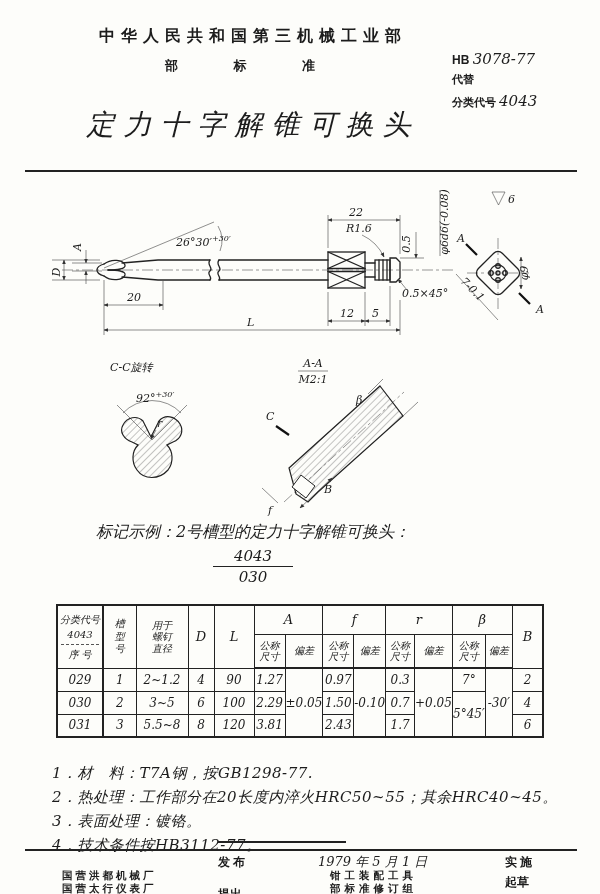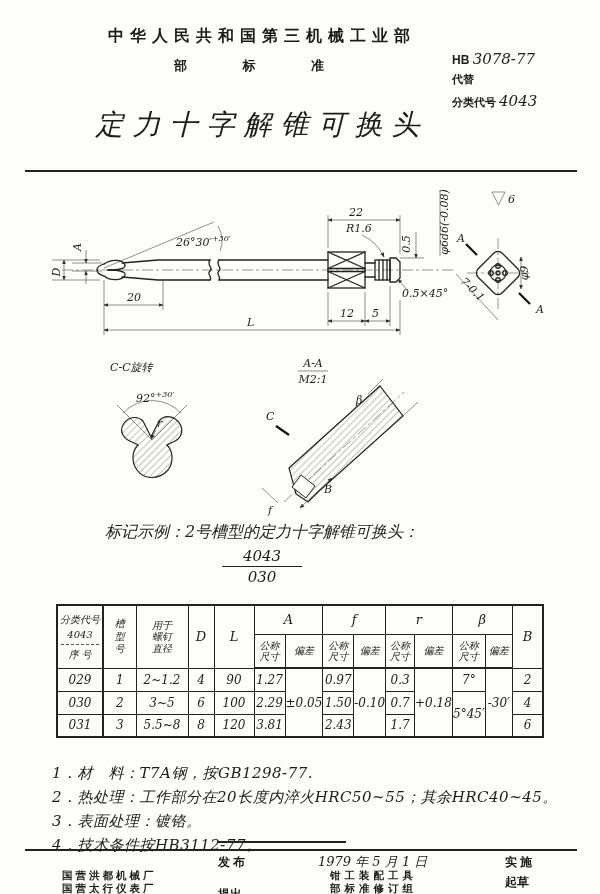--- a/index.html
+++ b/index.html
@@ -3,21 +3,21 @@
 <meta charset="utf-8">
 <style>
   html,body { margin:0; padding:0; background:#e8e8e8; }
   .page {
     position:relative; width:600px; height:894px; margin:0 auto;
     background:#fdfdfa; color:#1c1c1c; overflow:hidden;
     font-family:"Liberation Sans", sans-serif;
   }
   .hw { font-family:"DejaVu Serif", serif; font-style:italic; }
   .abs { position:absolute; }
-  .ctr { left:12px; width:500px; text-align:center; }
+  .ctr { left:3px; width:500px; text-align:center; }
 
   
   .ministry { top:26px; font-size:16px; font-weight:bold; letter-spacing:6px; }
   .std-type { top:57px; font-size:13px; font-weight:bold; letter-spacing:26px; }
   .hb-line  { left:452px; top:50px; font-size:12px; font-weight:bold; }
   .hb-num   { font-size:15px; font-weight:normal; }
   .replaces { left:452px; top:72px; font-size:11px; font-weight:bold; }
   .classline{ left:452px; top:92px; font-size:11px; font-weight:bold; }
   .classnum { font-size:15px; font-weight:normal; }
   .doc-title{ top:106px; font-size:28px; letter-spacing:9px; }
@@ -299,21 +299,21 @@
         <td class="val thick-r">029</td>
         <td class="val">1</td>
         <td class="val">2~1.2</td>
         <td class="val">4</td>
         <td class="val">90</td>
         <td class="val">1.27</td>
         <td class="val" rowspan="3">±0.05</td>
         <td class="val">0.97</td>
         <td class="val" rowspan="3">-0.10</td>
         <td class="val">0.3</td>
-        <td class="val" rowspan="3">+0.18</td>
+        <td class="val" rowspan="3">+0.05</td>
         <td class="val">7°</td>
         <td class="val" rowspan="3">-30′</td>
         <td class="val">2</td>
       </tr>
       <tr style="height:23px">
         <td class="val thick-r">030</td>
         <td class="val">2</td>
         <td class="val">3~5</td>
         <td class="val">6</td>
         <td class="val">100</td>

